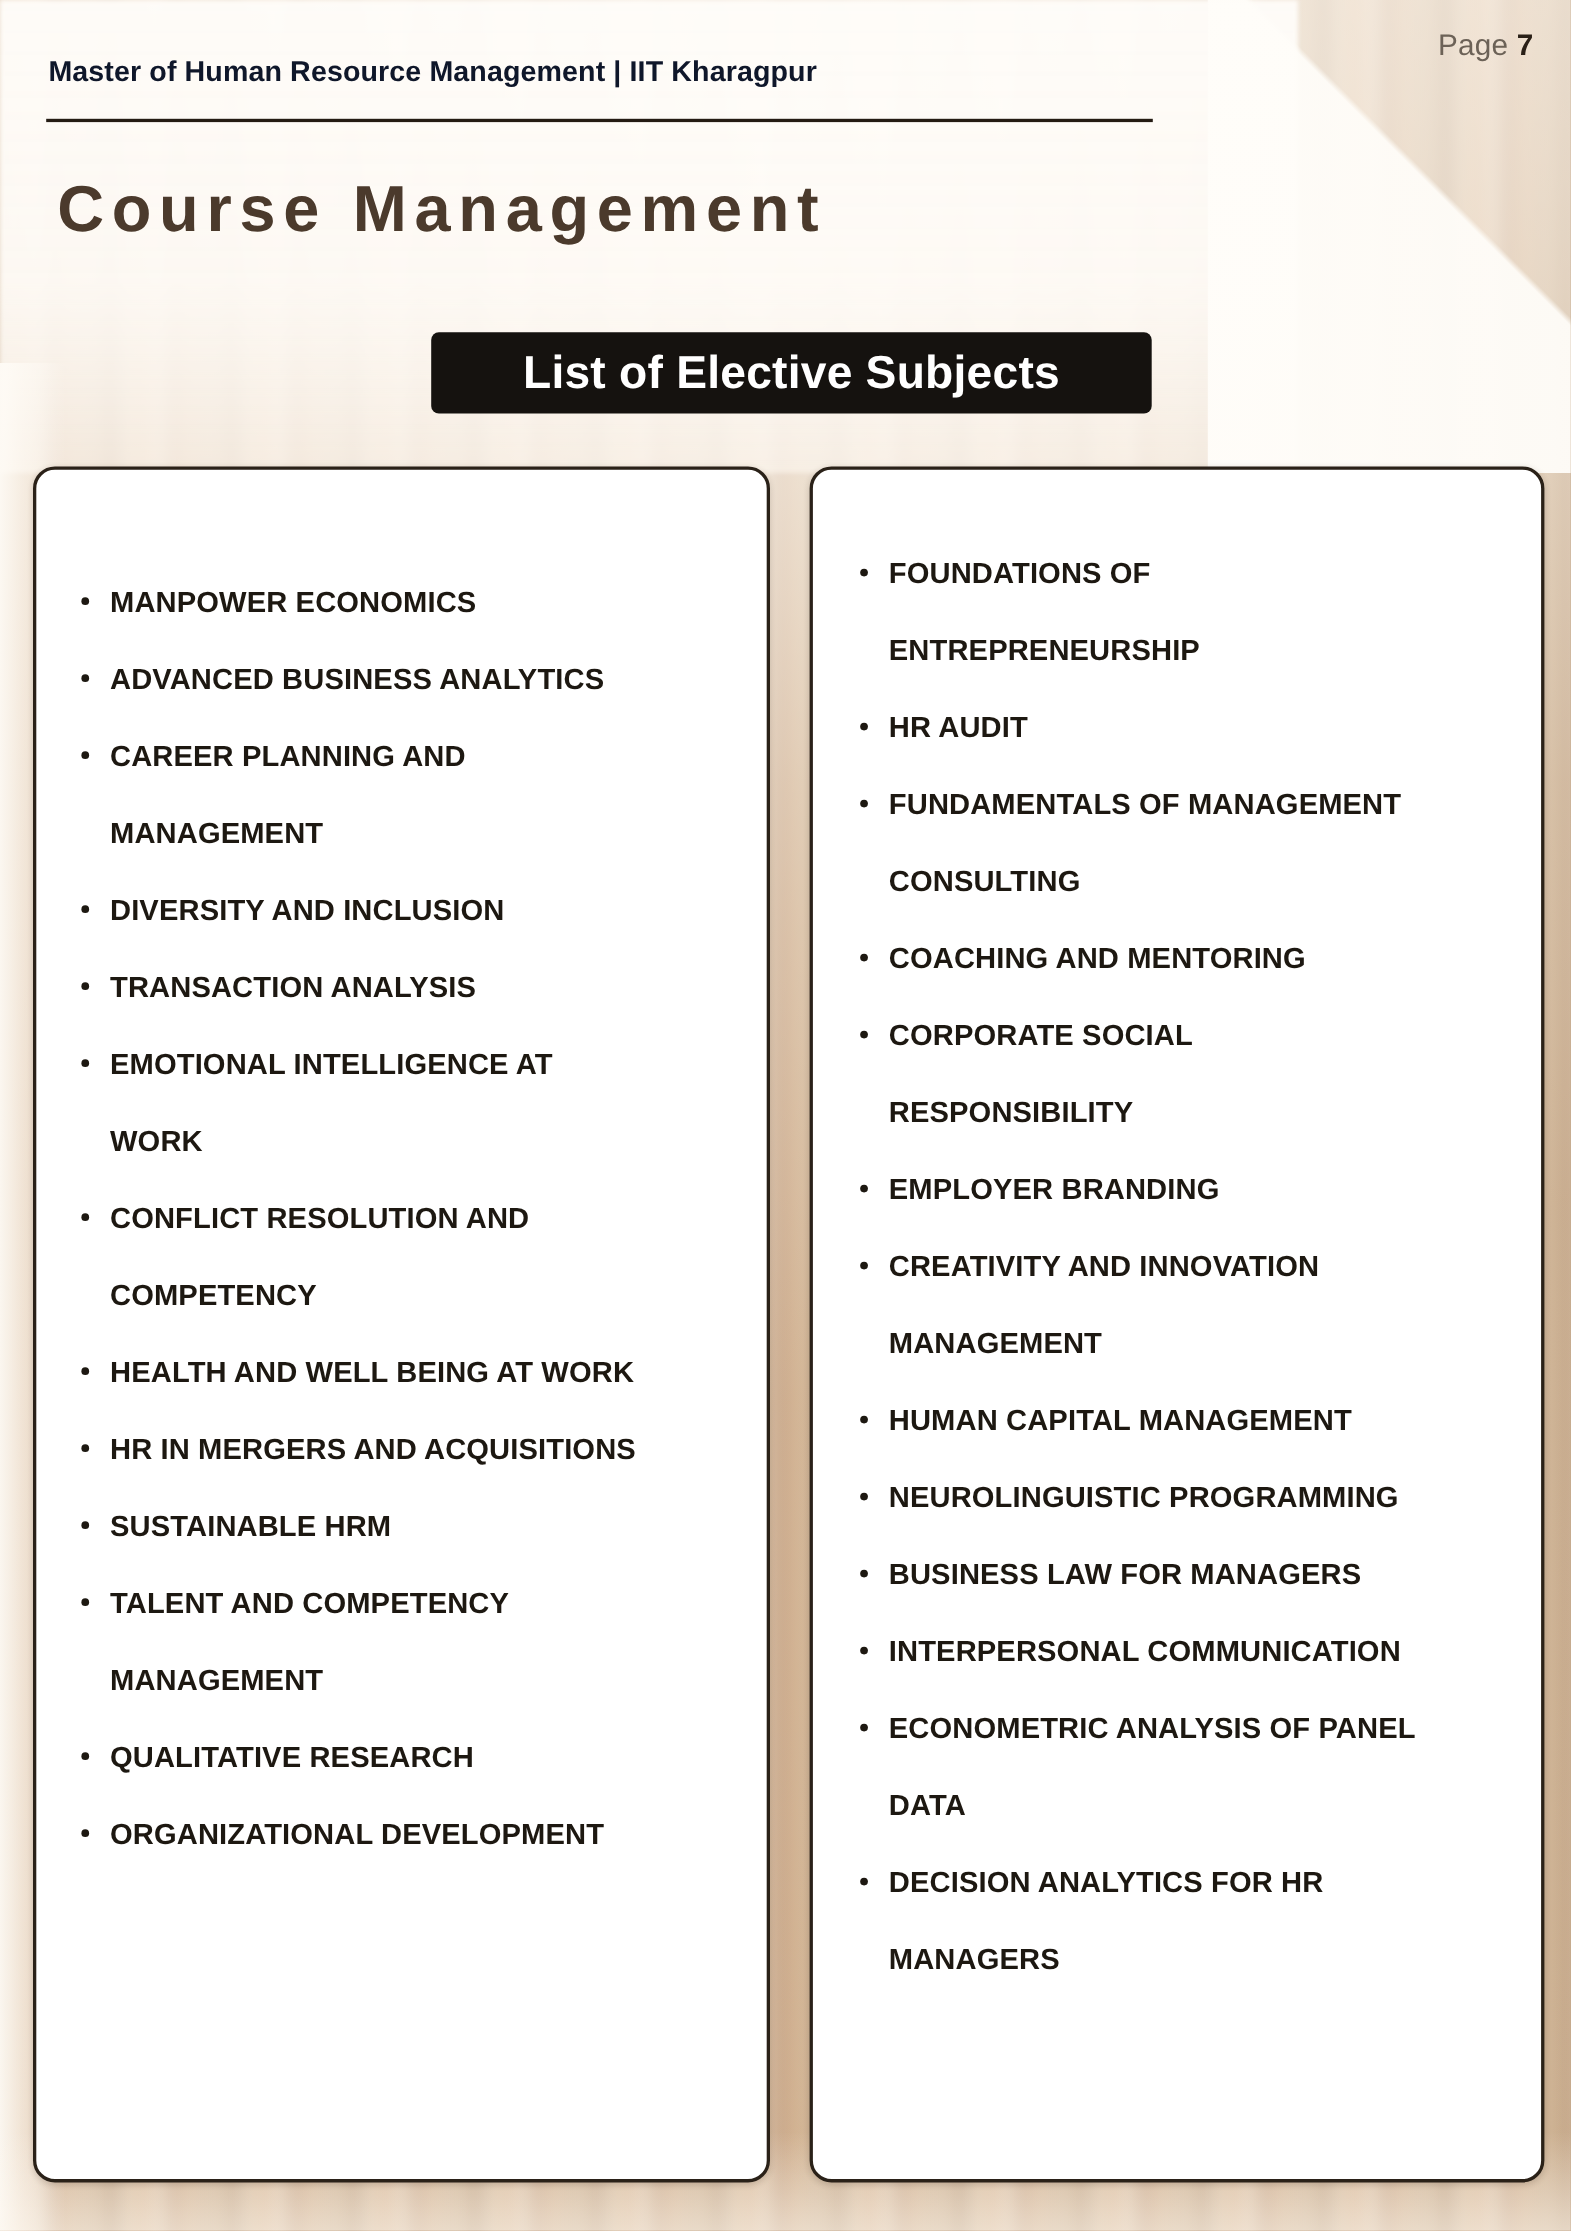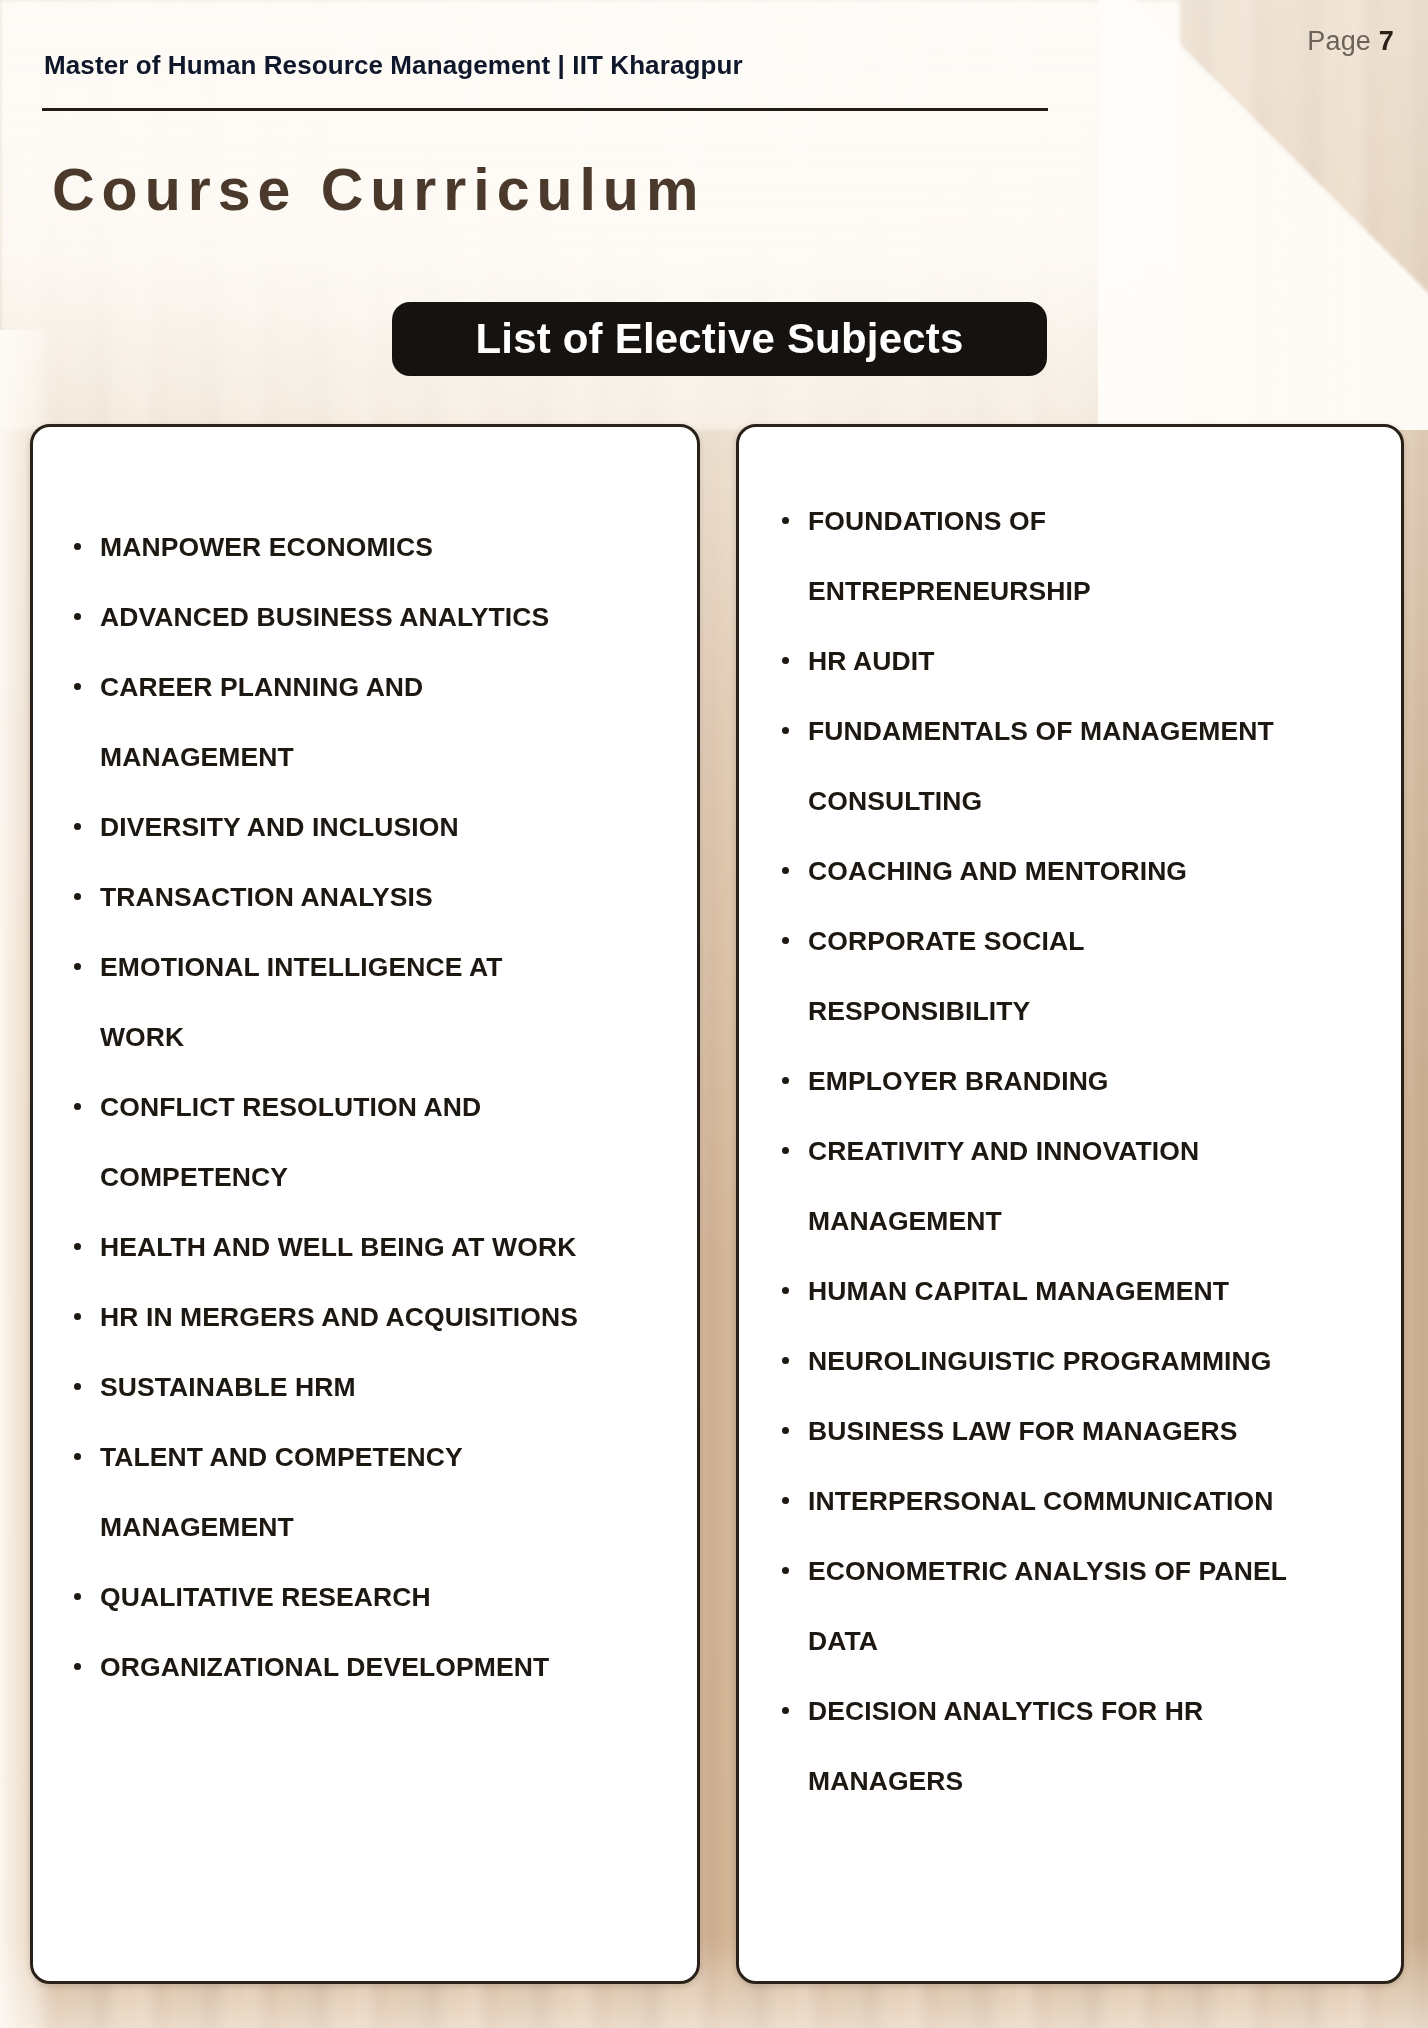--- a/index.html
+++ b/index.html
@@ -126,21 +126,21 @@
   }
 
   
   .pill {
     position: absolute;
     left: 392px;
     top: 302px;
     width: 655px;
     height: 74px;
     background: #15120f;
-    border-radius: 18px;
+    border-radius: 7px;
     display: flex;
     align-items: center;
     justify-content: center;
     z-index: 7;
   }
   .pill span {
     color: #ffffff;
     font-size: 42px;
     font-weight: 700;
     letter-spacing: 0.2px;
@@ -221,21 +221,21 @@
   <div class="corner-diag"></div>
 
   <div class="page-num">
     <span>Page</span>
     <b>7</b>
   </div>
 
   <div class="header-title">Master of Human Resource Management | IIT Kharagpur</div>
   <div class="header-rule"></div>
 
-  <div class="course-title">Course Curriculum</div>
+  <div class="course-title">Course Management</div>
 
   <div class="pill">
     <span>List of Elective Subjects</span>
   </div>
 
   <div class="card card-left"></div>
   <div class="card card-right"></div>
 
   <ul class="subject-list list-left">
     <li>MANPOWER ECONOMICS</li>

